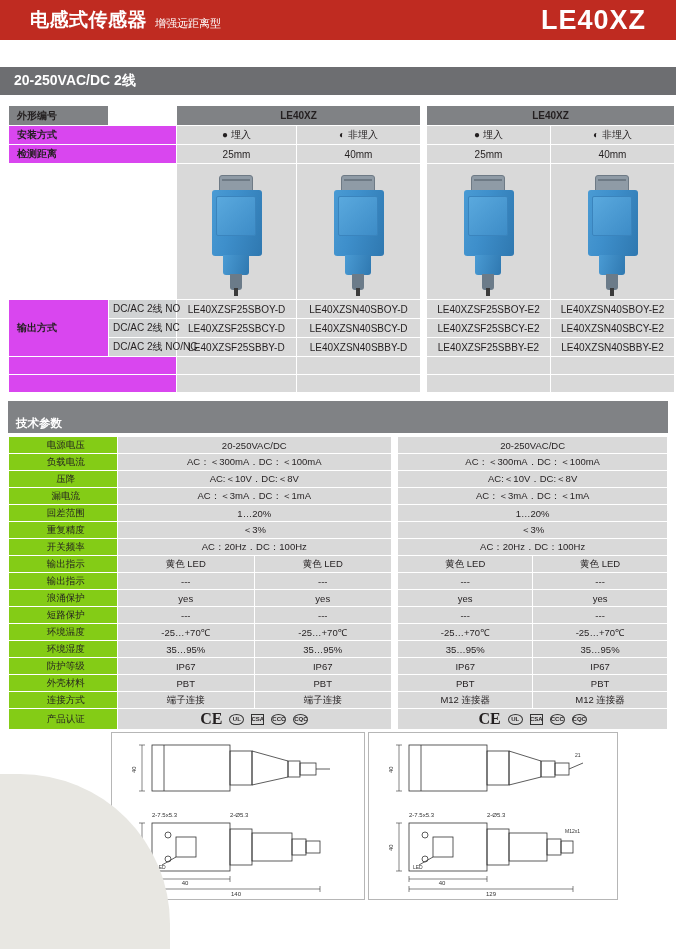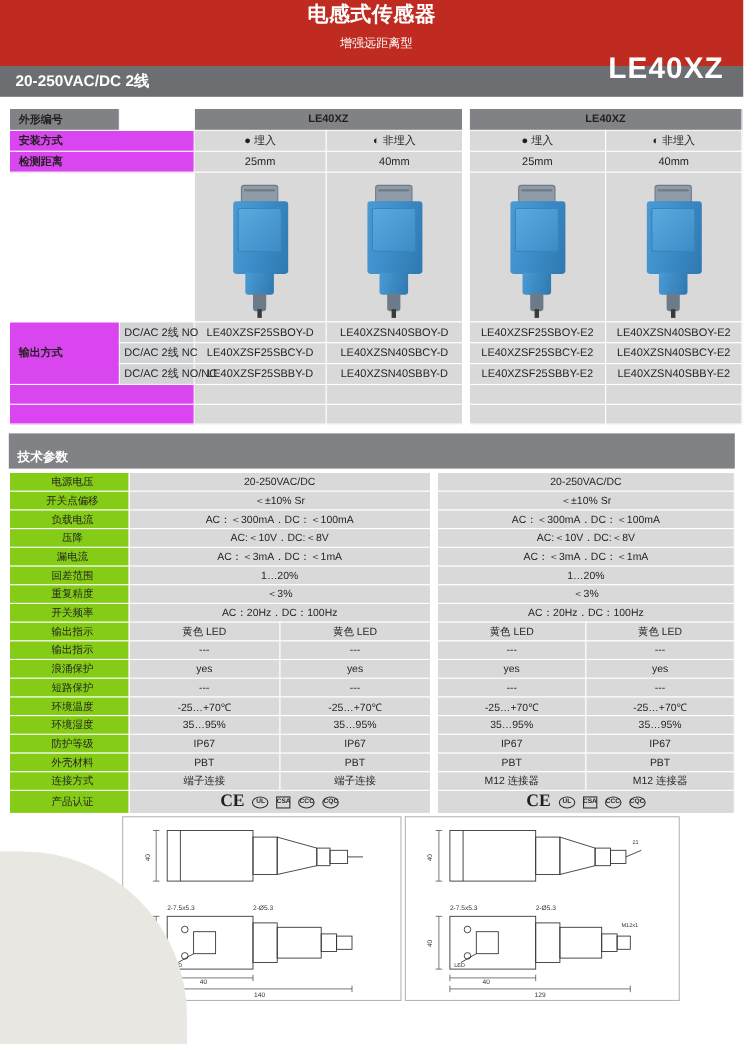--- a/index.html
+++ b/index.html
@@ -12,28 +12,27 @@
   .page {
     position: relative;
     width: 676px; height: 949px;
     overflow: hidden;
     background: #fff;
   }
 
   
   .header {
     position: relative;
-    height: 60px;
+    height: 40px;
     background: #c0392b;
     background: #bf2b21;
     display: flex;
     align-items: center;
-    padding: 0 18px;
+    padding: 0 30px;
     color: #fff;
-    flex-direction: column;
   }
   .header .title-cn {
     font-size: 19px;
     font-weight: bold;
     letter-spacing: 0.5px;
   }
   .header .title-sub {
     font-size: 11px;
     margin-left: 8px;
     margin-top: 6px;
@@ -48,20 +47,21 @@
 
   .subheader {
     height: 28px;
     background: #6d6e71;
     color: #fff;
     display: flex;
     align-items: center;
     padding: 0 14px;
     font-size: 14px;
     font-weight: bold;
+    margin-top: 27px;
   }
 
   .content { padding: 10px 8px 0 8px; }
 
   
   .sec-bar {
     background: #808285;
     color: #fff;
     font-size: 11.5px;
     font-weight: bold;
@@ -371,26 +371,20 @@
       </colgroup>
 
       <tbody>
           <tr>
         <td class="plbl">电源电压</td>
         <td colspan="2">20-250VAC/DC</td>
         <td class="white"></td>
         <td colspan="2">20-250VAC/DC</td>
       </tr>
       <tr>
-        <td class="plbl">开关点偏移</td>
-        <td colspan="2">＜±10% Sr</td>
-        <td class="white"></td>
-        <td colspan="2">＜±10% Sr</td>
-      </tr>
-      <tr>
         <td class="plbl">负载电流</td>
         <td colspan="2">AC：＜300mA．DC：＜100mA</td>
         <td class="white"></td>
         <td colspan="2">AC：＜300mA．DC：＜100mA</td>
       </tr>
       <tr>
         <td class="plbl">压降</td>
         <td colspan="2">AC:＜10V．DC:＜8V</td>
         <td class="white"></td>
         <td colspan="2">AC:＜10V．DC:＜8V</td>

